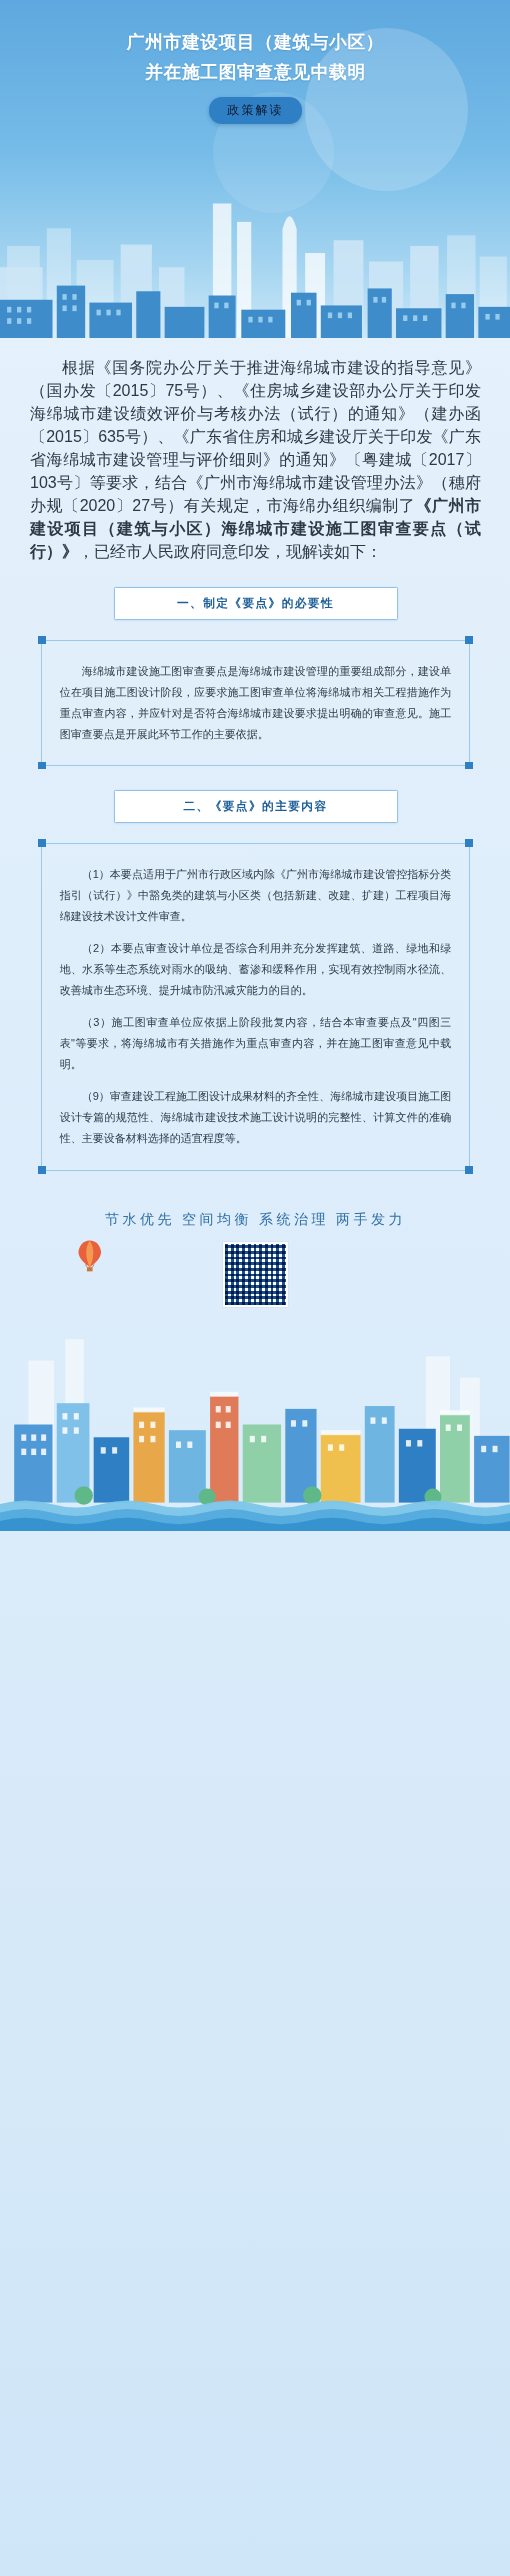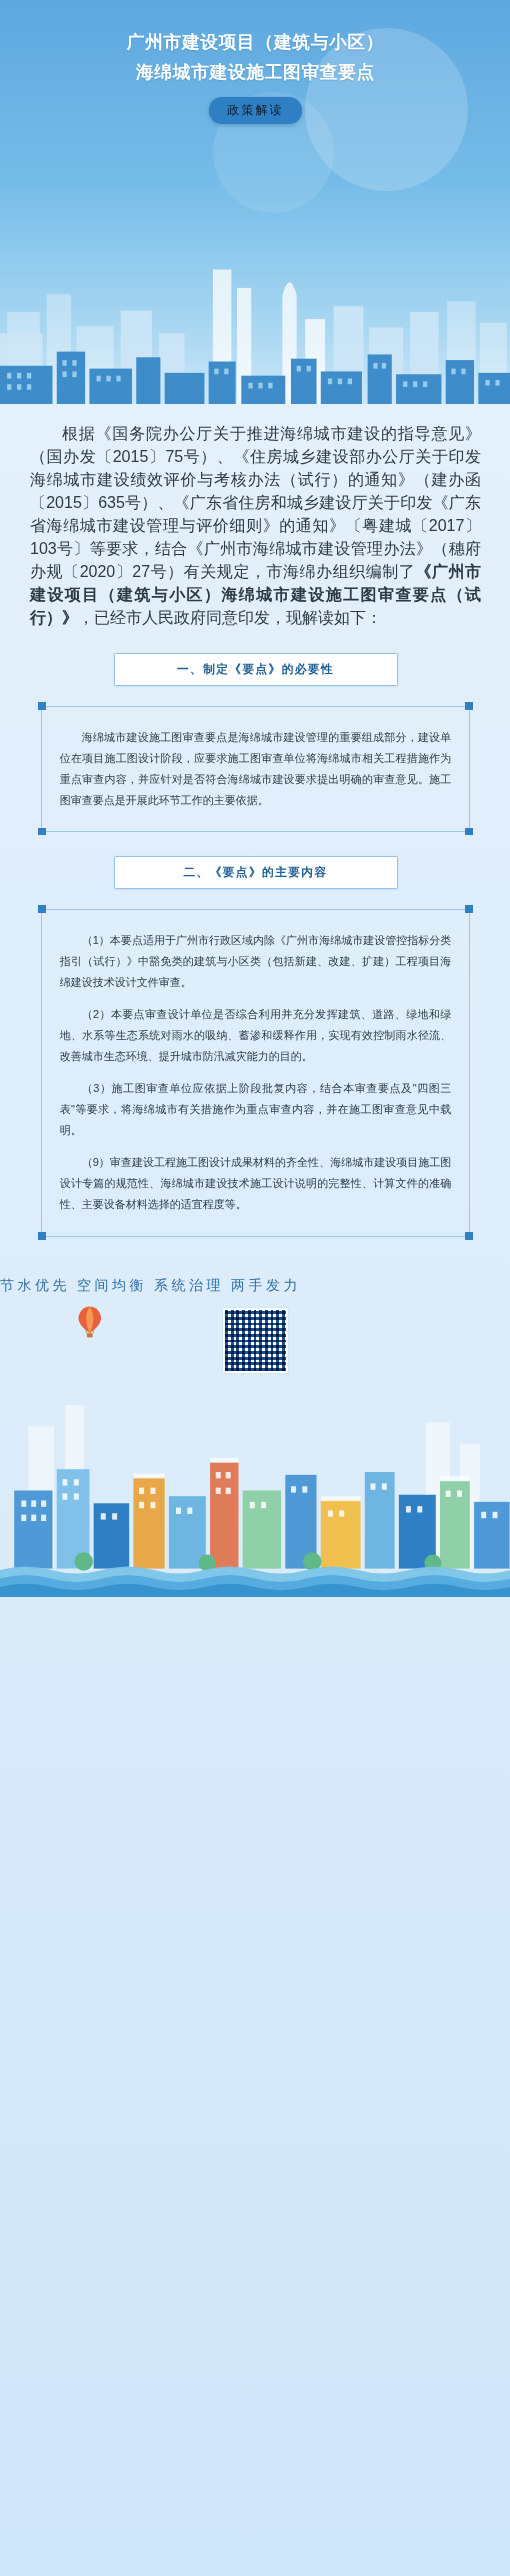--- a/index.html
+++ b/index.html
@@ -14,21 +14,21 @@
     width: 511px;
     min-height: 2576px;
     background: linear-gradient(180deg, #e8f2fb 0%, #dfeefb 35%, #d8eaf9 70%, #cfe6f8 100%);
     overflow: hidden;
   }
 
   
   .header {
     position: relative;
     width: 511px;
-    height: 404px;
+    height: 338px;
     background: linear-gradient(180deg, #5ea8df 0%, #76bce8 45%, #a7d6f1 80%, #cbe7f8 100%);
     overflow: hidden;
   }
   .header .sun {
     position: absolute;
     left: 305px; top: 28px;
     width: 163px; height: 163px;
     border-radius: 50%;
     background: rgba(255,255,255,0.18);
   }
@@ -151,20 +151,21 @@
   .footer {
     position: relative;
     margin-top: 28px;
     width: 511px;
     height: 333px;
     overflow: hidden;
   }
   .slogan {
     position: relative;
     z-index: 6;
+    text-align: center;
     padding-top: 12.8px;
     color: #2a6fa8;
   }
   .slogan-main {
     font-size: 14px;
     letter-spacing: 3.5px;
     font-family: "Liberation Serif", "DejaVu Serif", serif;
     color: #2f6fa5;
   }
   .slogan-sub {
@@ -202,21 +203,21 @@
 <body>
 
 <div class="page">
 
   <div class="header">
     <div class="sun"></div>
     <div class="sun2"></div>
 
     <div class="title-wrap">
       <div class="title-line">广州市建设项目（建筑与小区）</div>
-      <div class="title-line">海绵城市建设施工图审查要点</div>
+      <div class="title-line">并在施工图审查意见中载明</div>
       <div class="badge">政策解读</div>
     </div>
 
     <svg class="skyline" viewBox="0 0 720 250" preserveAspectRatio="none">
 
       <g fill="#ffffff" opacity="0.32">
         <rect x="10" y="120" width="46" height="130"></rect>
         <rect x="66" y="95" width="34" height="155"></rect>
         <rect x="108" y="140" width="52" height="110"></rect>
         <rect x="630" y="105" width="40" height="145"></rect>

